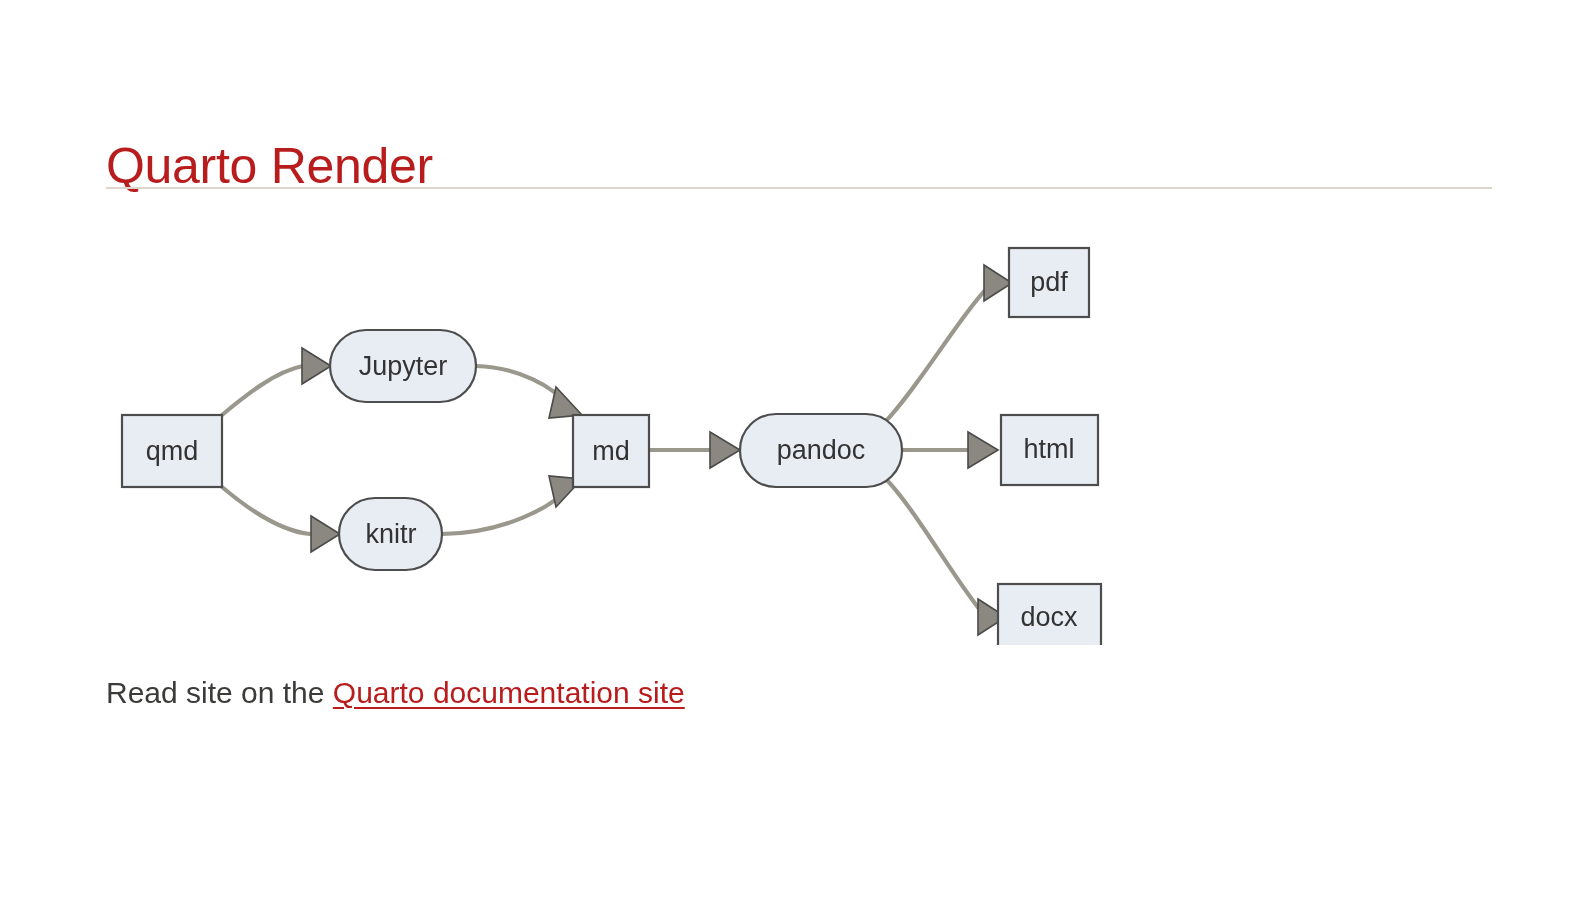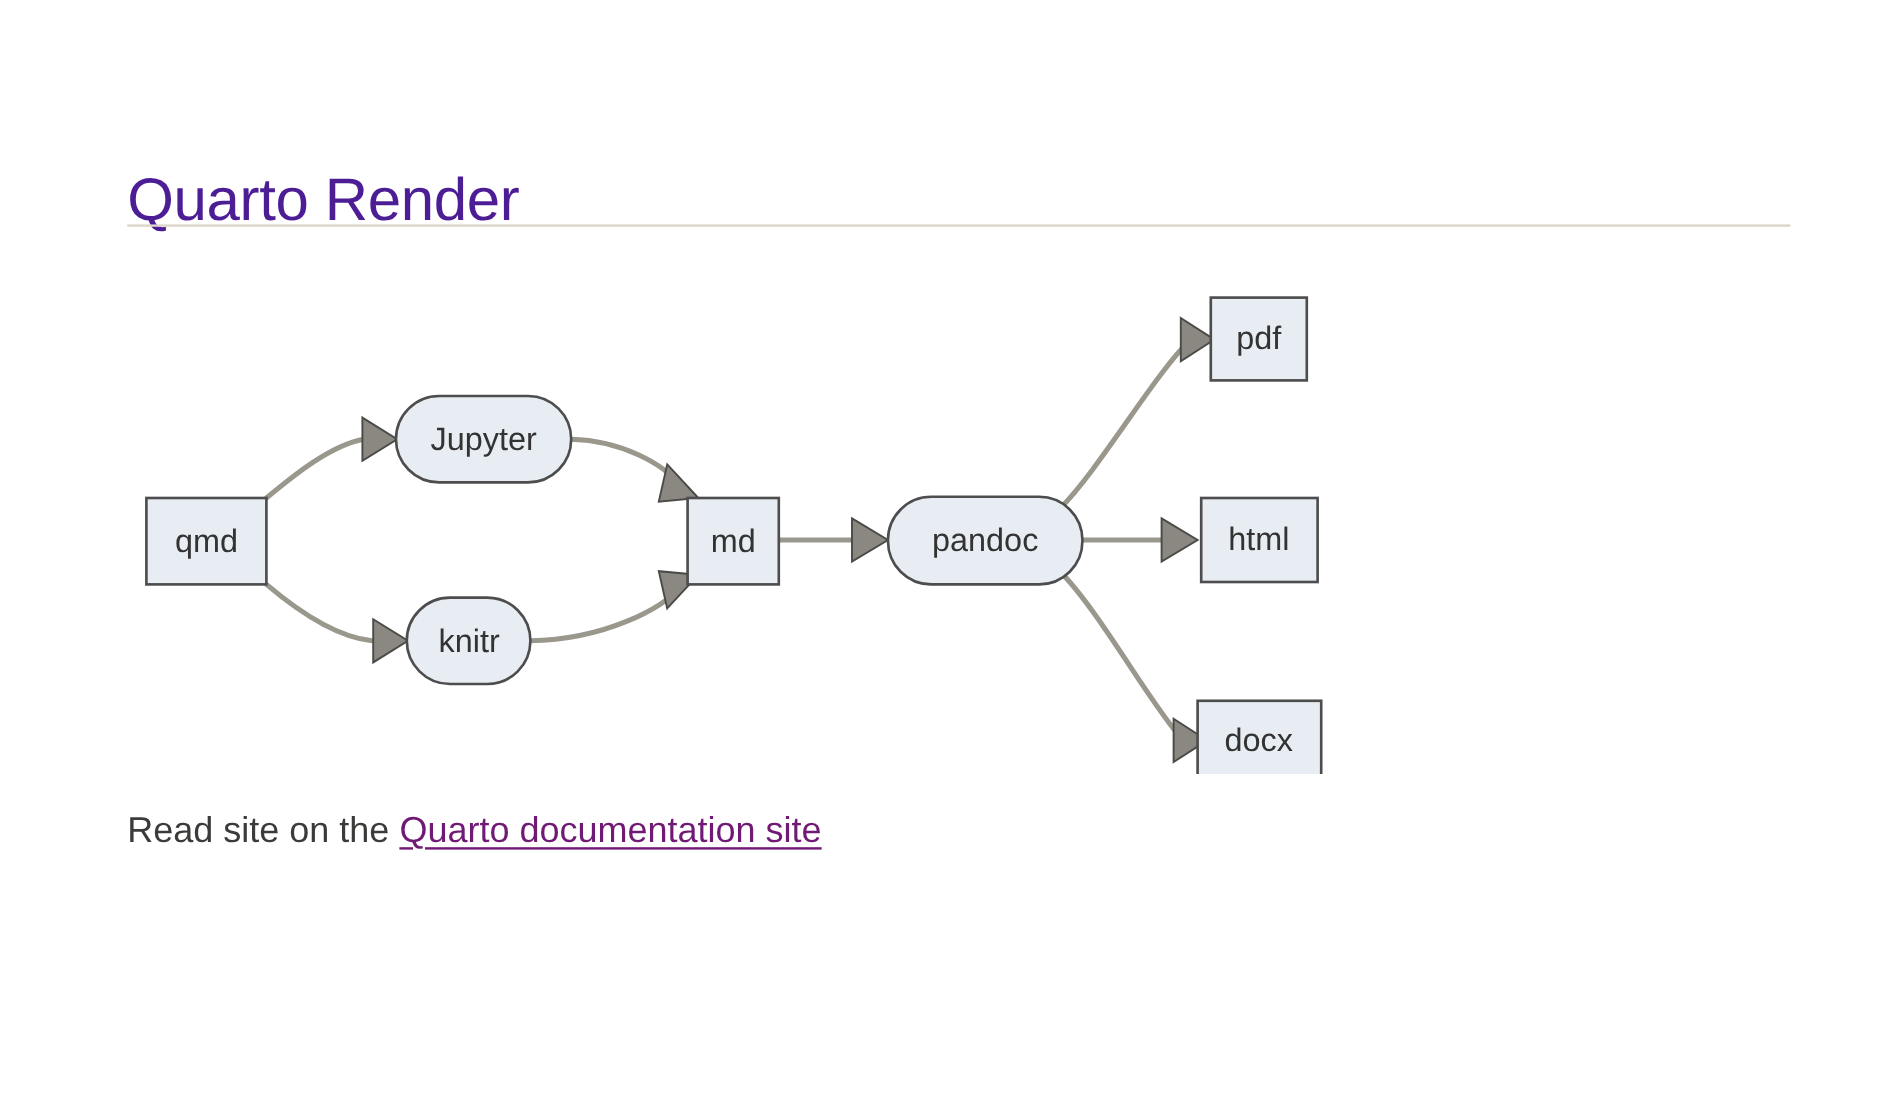--- a/index.html
+++ b/index.html
@@ -21,21 +21,21 @@
     width: 1570px;
     height: 912px;
   }
   .page-title {
     position: absolute;
     left: 106px;
     top: 104px;
     font-size: 50px;
     font-weight: 400;
     letter-spacing: -0.3px;
-    color: #4c1d95;
+    color: #b91c1c;
     line-height: 1.15;
     white-space: nowrap;
   }
   .title-rule {
     position: absolute;
     left: 106px;
     top: 187px;
     width: 1386px;
     height: 2px;
     background: #ded5ca;
@@ -79,21 +79,21 @@
   .footer-text {
     position: absolute;
     left: 106px;
     top: 672px;
     font-size: 30px;
     color: #3b3b39;
     white-space: nowrap;
     line-height: 1.4;
   }
   .doc-link {
-    color: #701a75;
+    color: #b91c1c;
     text-decoration: underline;
     text-underline-offset: 4px;
     text-decoration-thickness: 2px;
     cursor: pointer;
   }
 </style>
 </head>
 <body>
 
 <div class="page">

